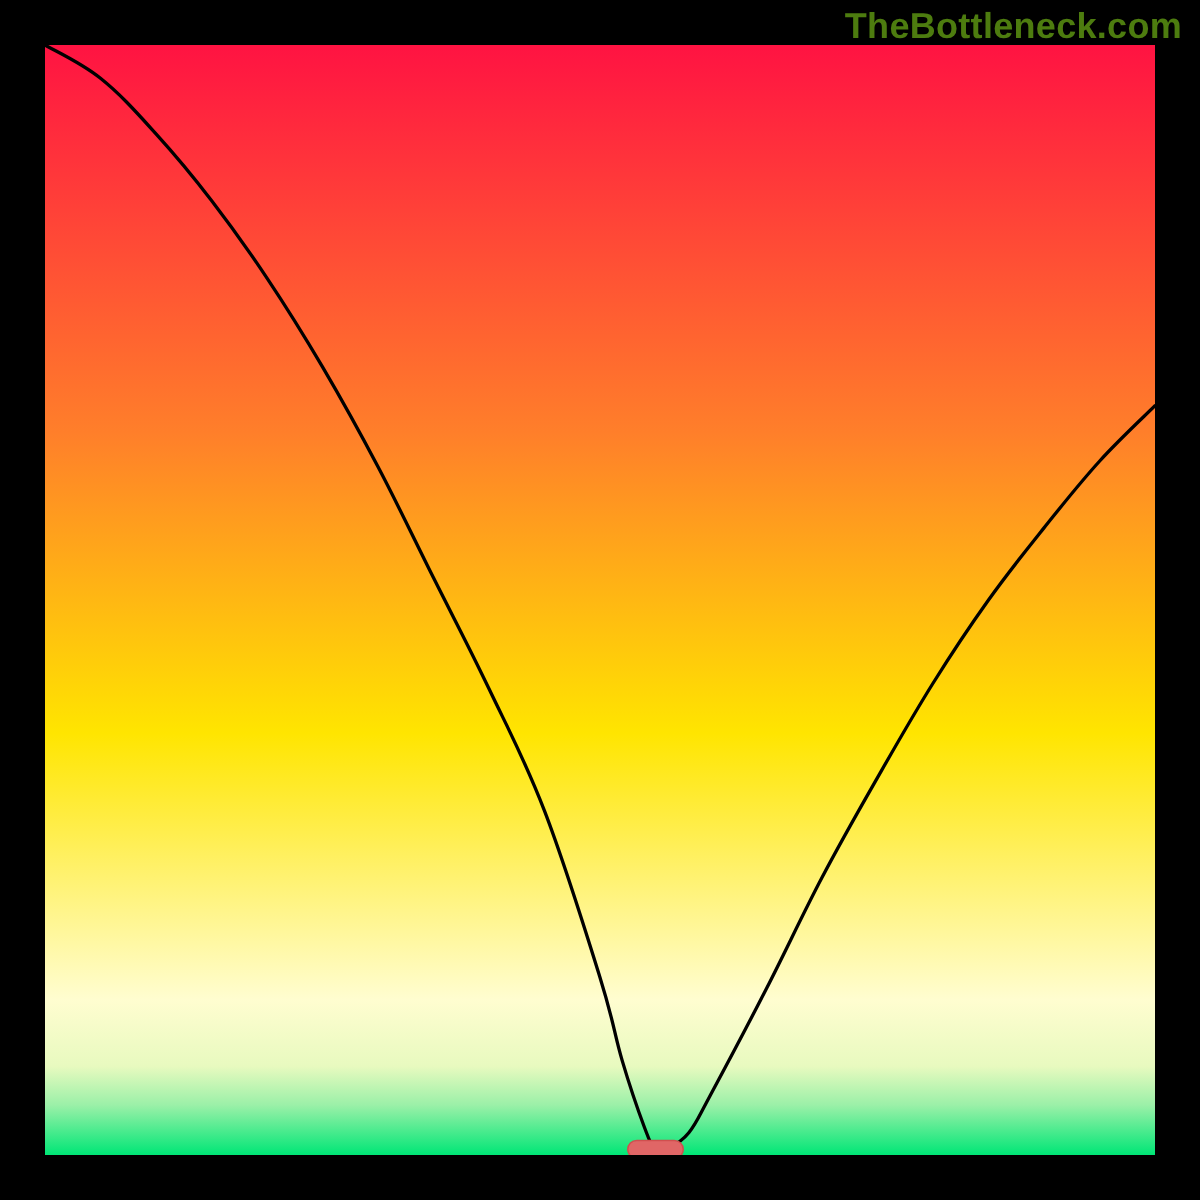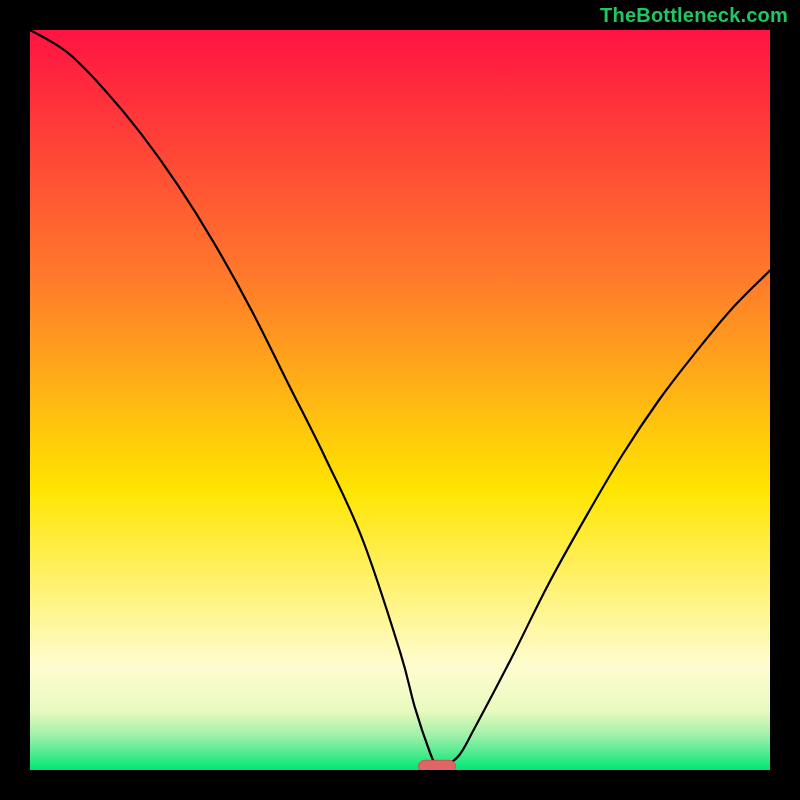--- a/index.html
+++ b/index.html
@@ -14,23 +14,23 @@
     position: relative;
     width: 800px;
     height: 800px;
     background: #000;
   }
   .watermark {
     position: absolute;
     top: 4px;
     right: 12px;
     font-family: Arial, Helvetica, sans-serif;
-    font-size: 20px;
+    font-size: 24px;
     font-weight: 600;
-    color: #22c55e;
+    color: #4d7c0f;
     letter-spacing: 0.2px;
     z-index: 50;
   }
   .plot {
     position: absolute;
     left: 30px;
     top: 30px;
     width: 740px;
     height: 740px;
     z-index: 10;

